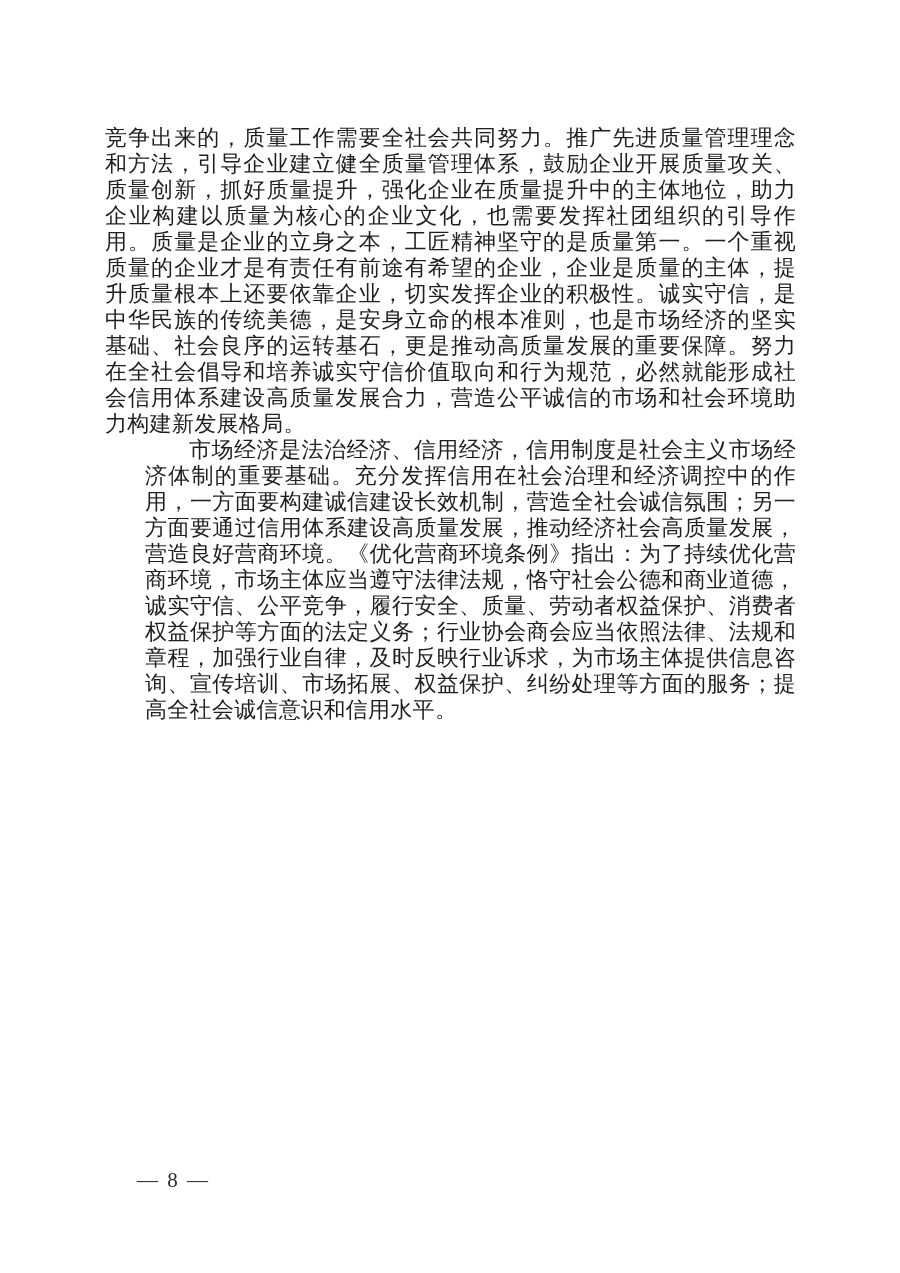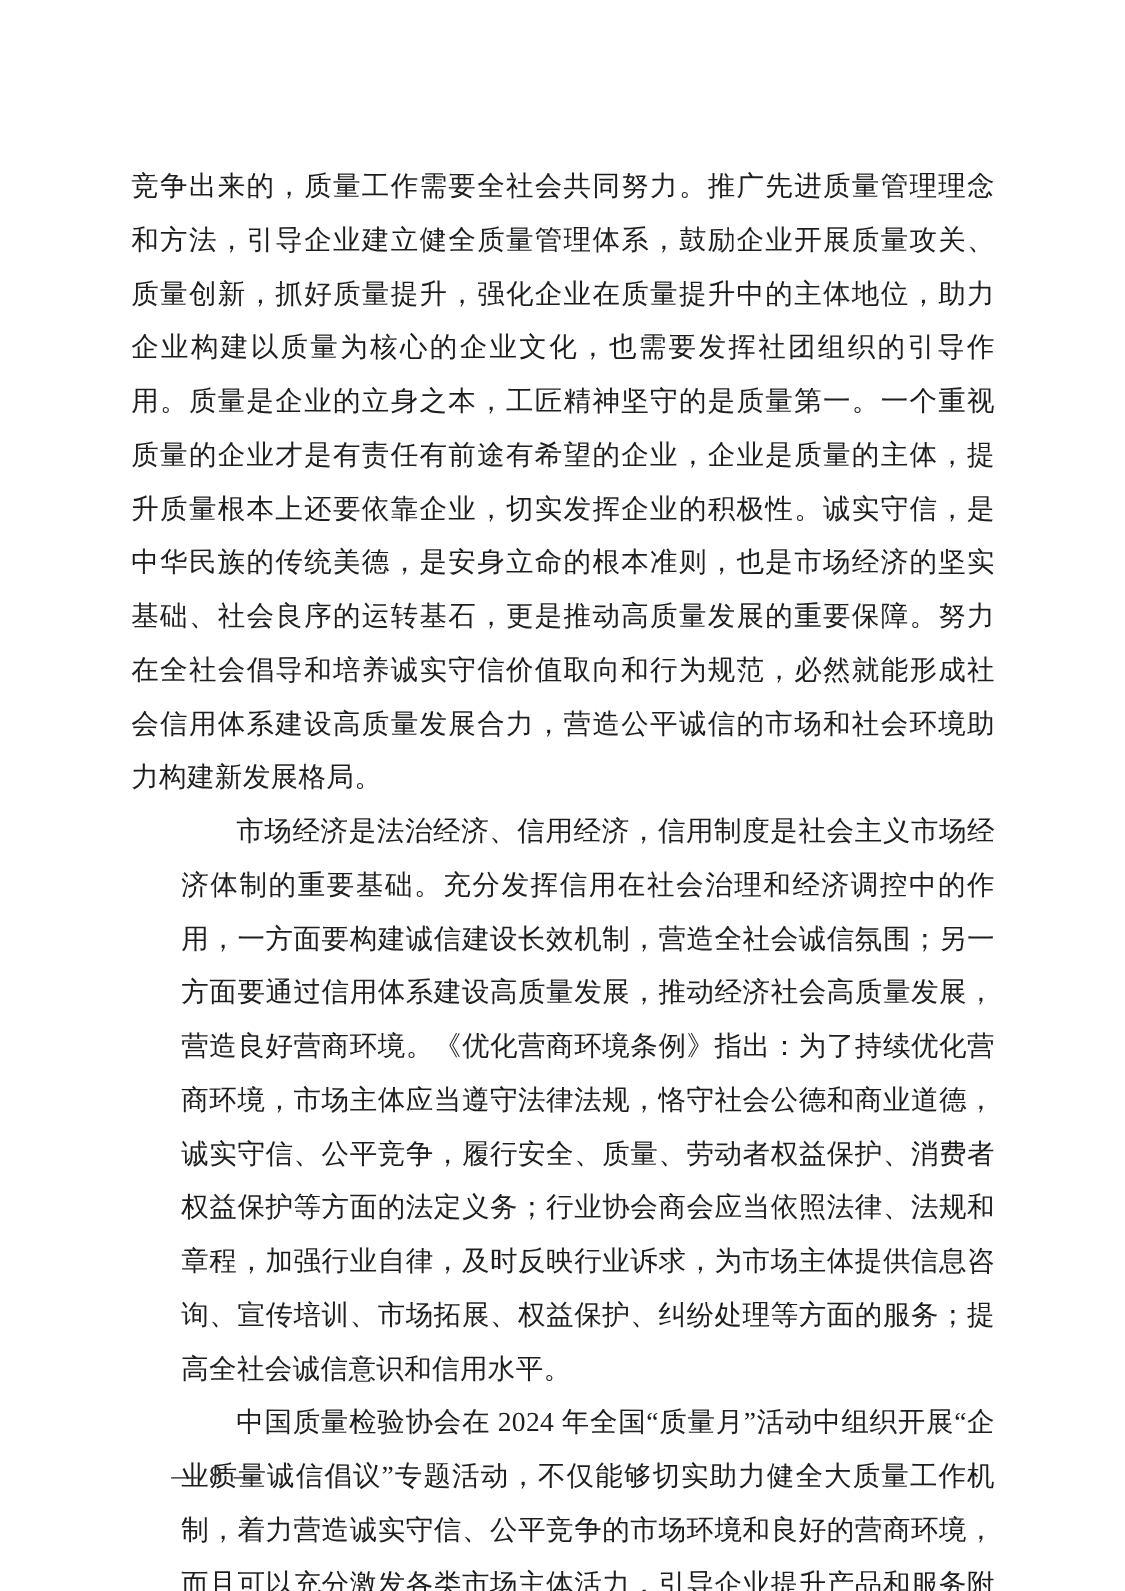--- a/index.html
+++ b/index.html
@@ -26,25 +26,26 @@
   .content {
     position: absolute;
     left: 105px;
     top: 127px;
     width: 691px;
   }
   .content p {
     margin: 0;
     padding: 0;
     font-size: 22px;
-    line-height: 43px;
+    line-height: 26px;
     text-align: justify;
     text-justify: inter-ideograph;
     letter-spacing: 0.3px;
     word-break: normal;
+    font-family: Liberation Mono, monospace;
   }
   .content p.indent {
     text-indent: 2em;
     margin-left: 40px;
   }
   .page-footer {
     position: absolute;
     left: 137px;
     top: 1166px;
     font-size: 21px;
@@ -54,17 +55,16 @@
     white-space: nowrap;
   }
 </style>
 </head>
 <body>
 
 <div class="page">
   <div class="content">
     <p>竞争出来的，质量工作需要全社会共同努力。推广先进质量管理理念和方法，引导企业建立健全质量管理体系，鼓励企业开展质量攻关、质量创新，抓好质量提升，强化企业在质量提升中的主体地位，助力企业构建以质量为核心的企业文化，也需要发挥社团组织的引导作用。质量是企业的立身之本，工匠精神坚守的是质量第一。一个重视质量的企业才是有责任有前途有希望的企业，企业是质量的主体，提升质量根本上还要依靠企业，切实发挥企业的积极性。诚实守信，是中华民族的传统美德，是安身立命的根本准则，也是市场经济的坚实基础、社会良序的运转基石，更是推动高质量发展的重要保障。努力在全社会倡导和培养诚实守信价值取向和行为规范，必然就能形成社会信用体系建设高质量发展合力，营造公平诚信的市场和社会环境助力构建新发展格局。</p>
     <p class="indent">市场经济是法治经济、信用经济，信用制度是社会主义市场经济体制的重要基础。充分发挥信用在社会治理和经济调控中的作用，一方面要构建诚信建设长效机制，营造全社会诚信氛围；另一方面要通过信用体系建设高质量发展，推动经济社会高质量发展，营造良好营商环境。《优化营商环境条例》指出：为了持续优化营商环境，市场主体应当遵守法律法规，恪守社会公德和商业道德，诚实守信、公平竞争，履行安全、质量、劳动者权益保护、消费者权益保护等方面的法定义务；行业协会商会应当依照法律、法规和章程，加强行业自律，及时反映行业诉求，为市场主体提供信息咨询、宣传培训、市场拓展、权益保护、纠纷处理等方面的服务；提高全社会诚信意识和信用水平。</p>
-    <p class="indent">中国质量检验协会在 2024 年全国“质量月”活动中组织开展“企业质量诚信倡议”专题活动，不仅能够切实助力健全大质量工作机制，着力营造诚实守信、公平竞争的市场环境和良好的营商环境，而且可以充分激发各类市场主体活力，引导企业提升产品和服务附加值，形成自己独有的比较优势，让人民群众买得放心、吃得安心、用得舒心，大力营造质量提升和推动质量强国建设的良好社会氛围。</p>
   </div>
 
   <div class="page-footer">— 8 —</div>
 </div>
 
 </body></html>

